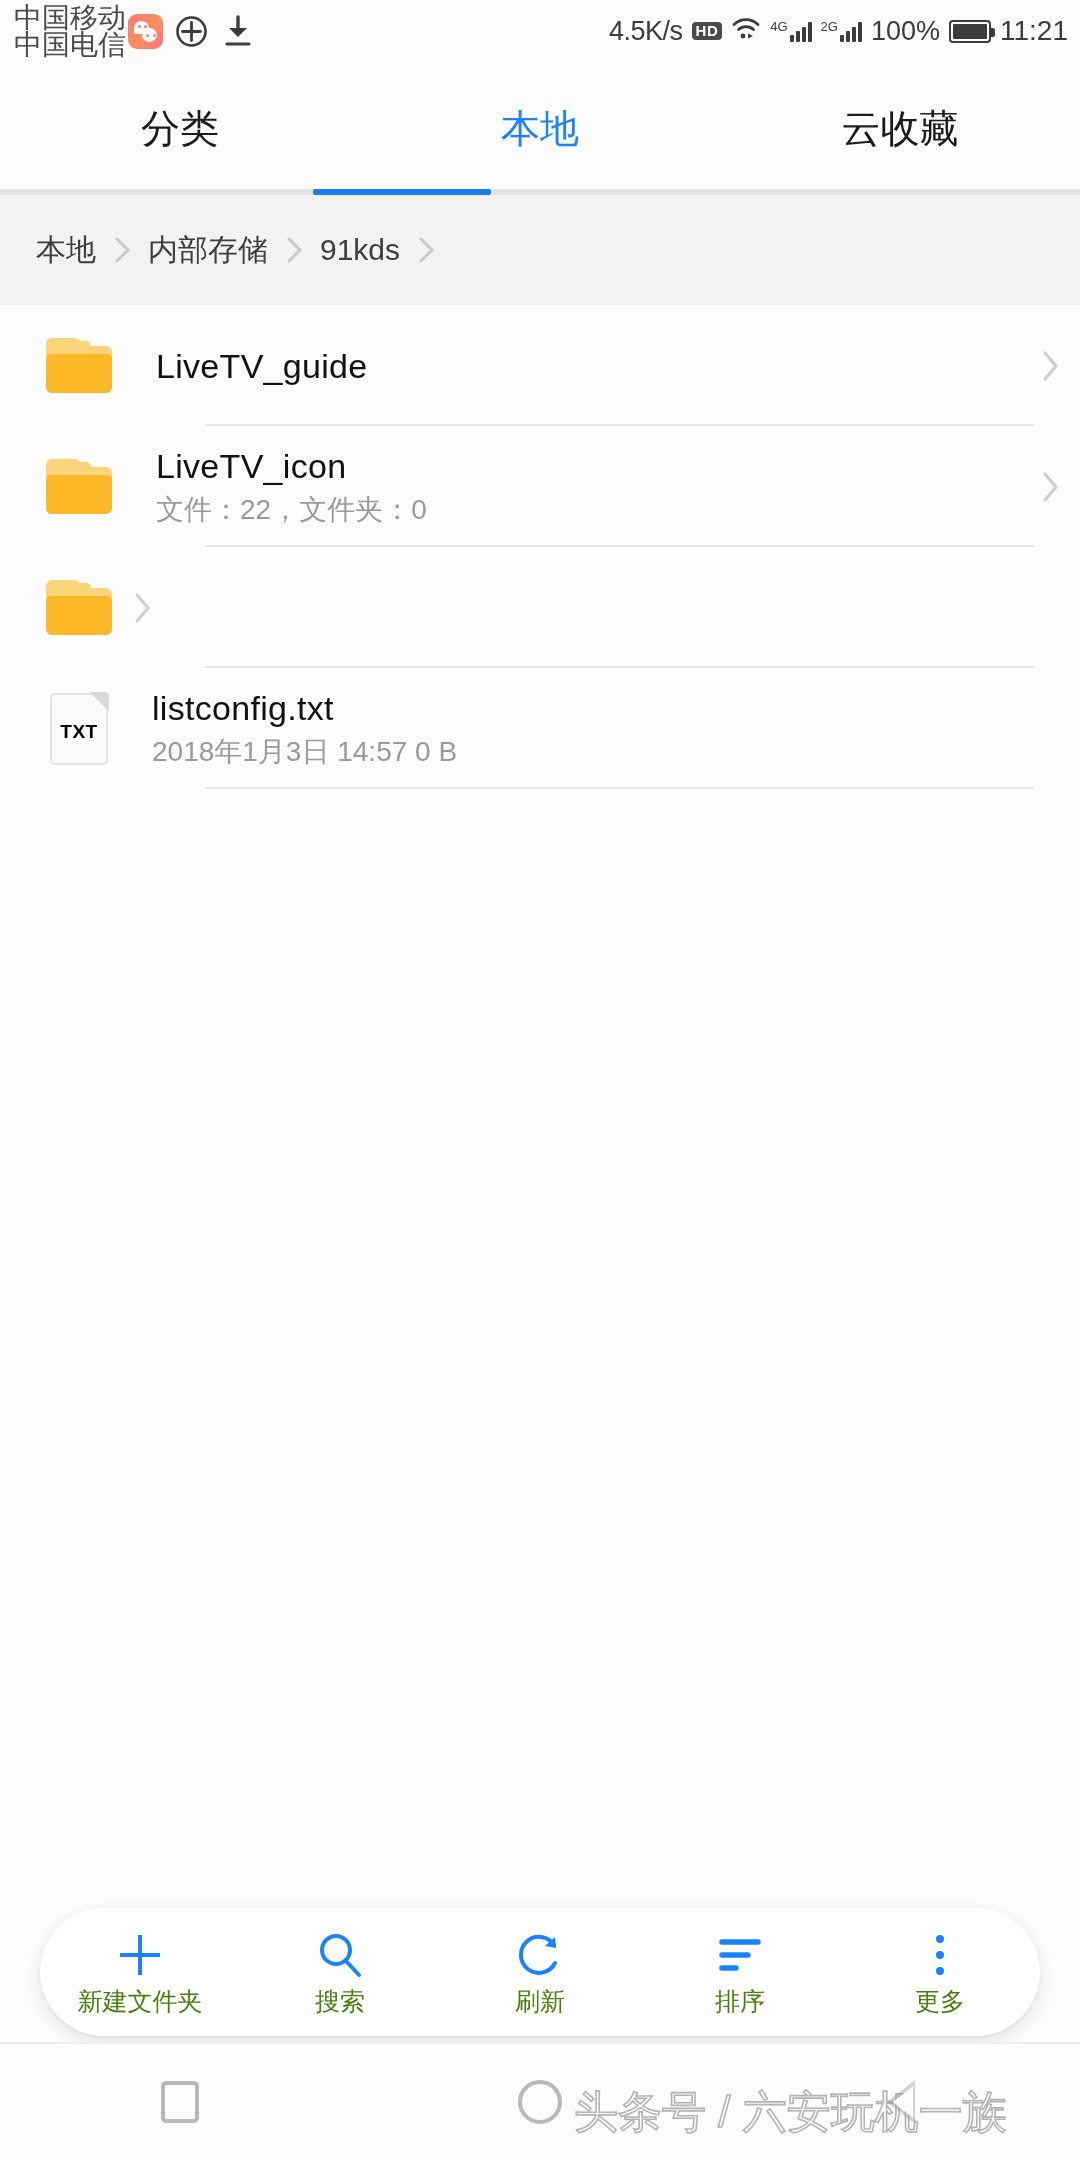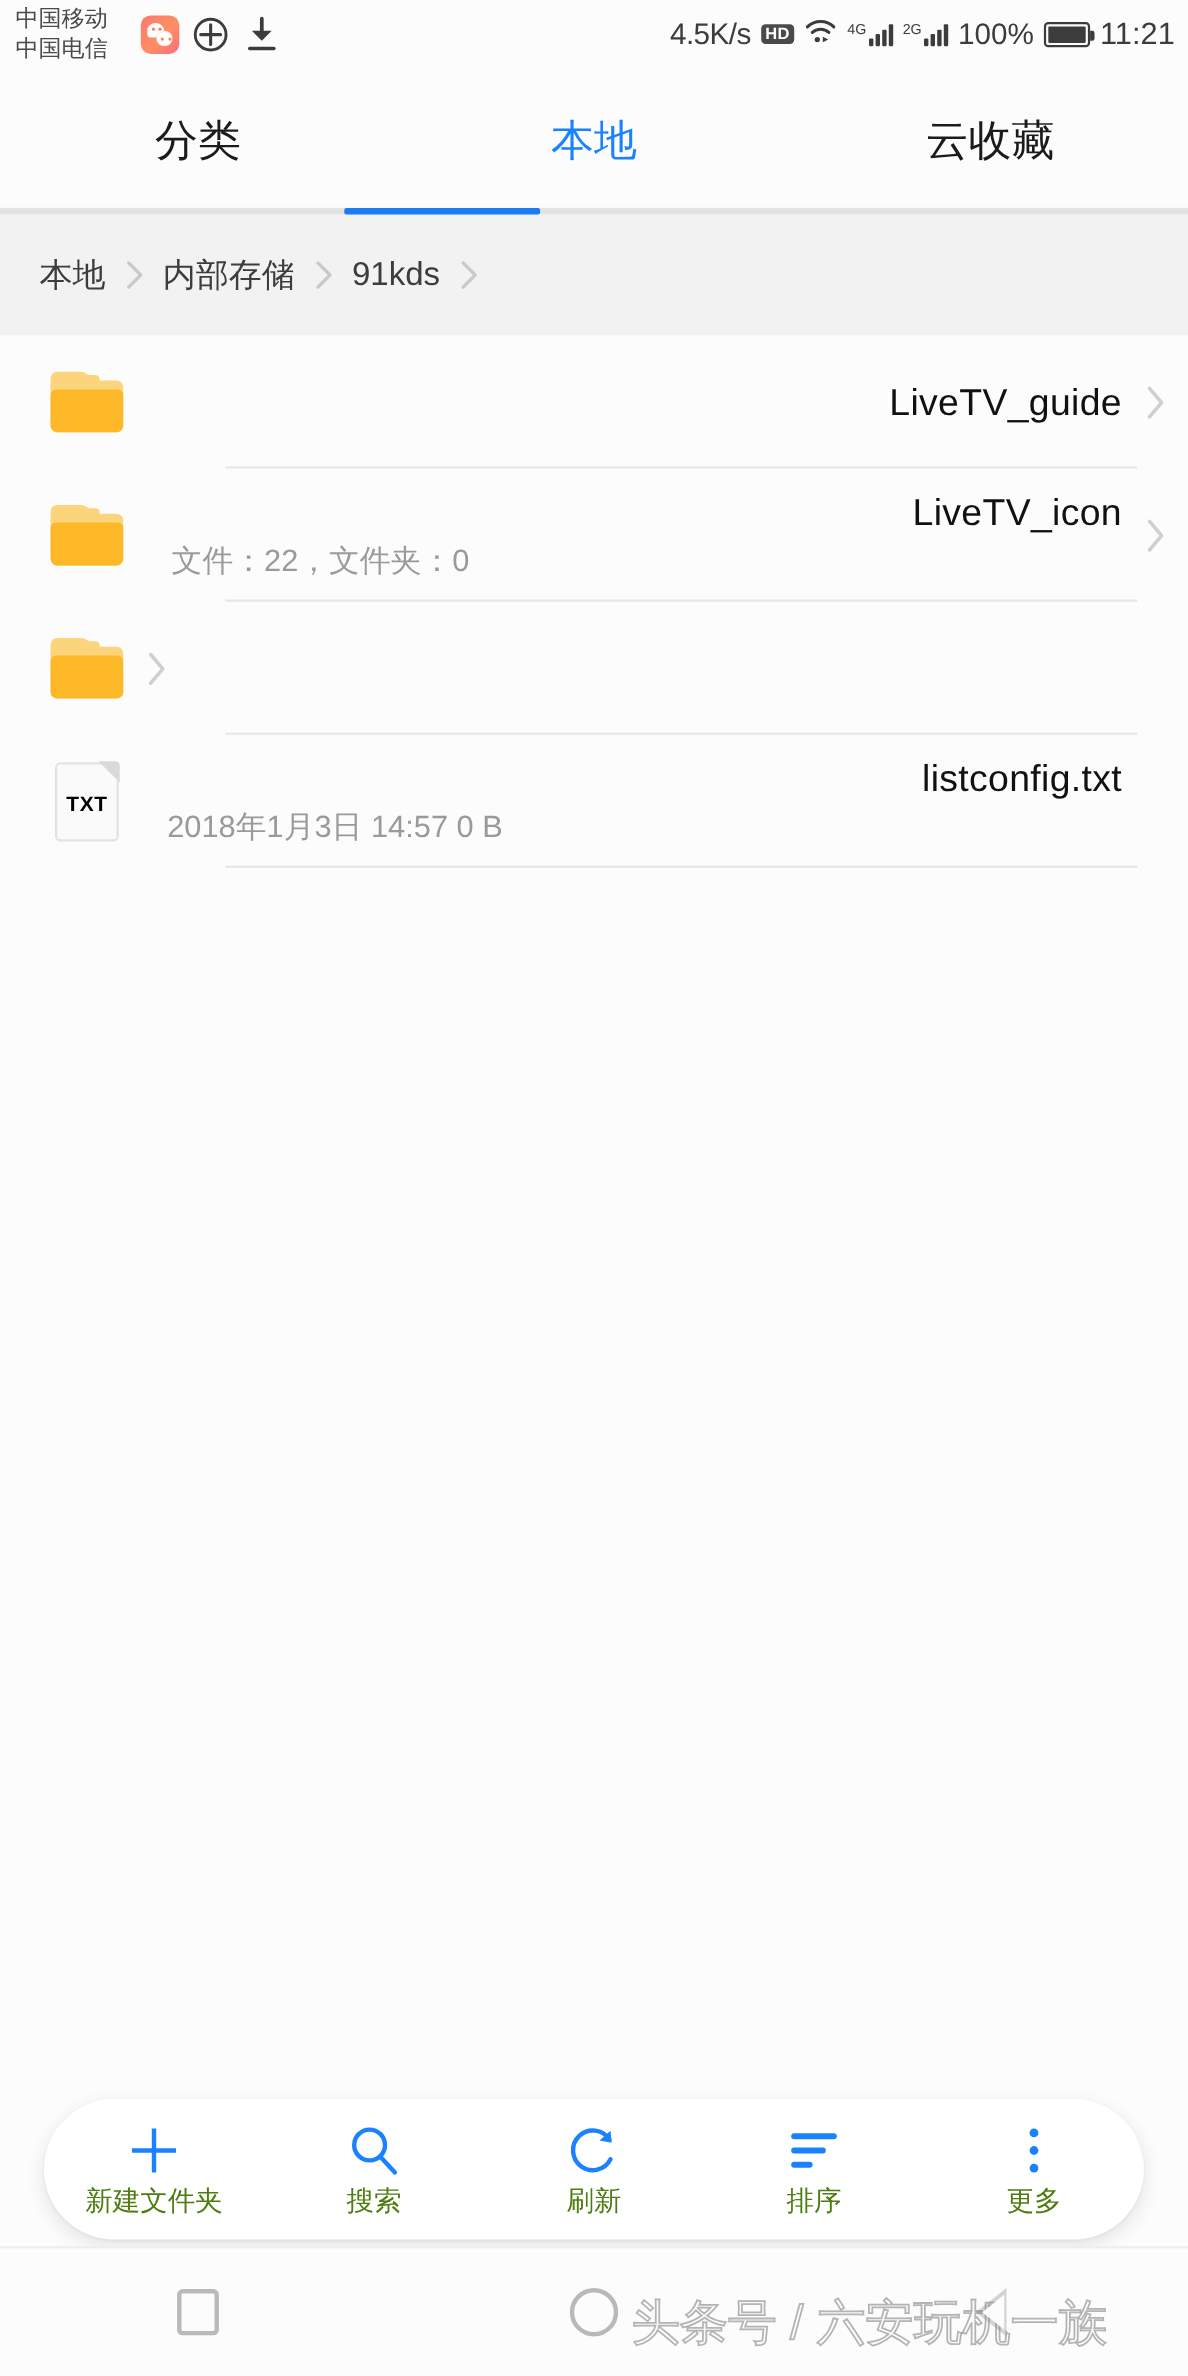--- a/index.html
+++ b/index.html
@@ -10,21 +10,21 @@
   }
   #screen{ position:relative; width:1080px; height:2160px; background:#fcfcfc; }
 
   
   .statusbar{
     position:relative; height:62px; width:100%;
     background:#fcfcfc; display:flex; align-items:center;
   }
   .carriers{
     position:absolute; left:14px; top:4px;
-    font-size:21px; line-height:27px; color:#4a4a4a;
+    font-size:28px; line-height:27px; color:#4a4a4a;
     letter-spacing:0px;
   }
   .sb-icon-wechat{
     position:absolute; left:128px; top:14px; width:35px; height:35px;
     border-radius:9px;
     background:linear-gradient(135deg,#fb7a6d 0%,#fd8e63 55%,#fa6e7e 100%);
     display:flex; align-items:center; justify-content:center;
   }
   .sb-icon-wechat .bub1{
     position:absolute; left:6px; top:7px; width:15px; height:13px;
@@ -155,21 +155,20 @@
   }
   .icon-txt .lbl{
     position:absolute; left:0; right:0; top:28px; text-align:center;
     font-size:19px; color:#000000; font-weight:bold; letter-spacing:.5px;
   }
 
   .row-text{ margin-left:44px; flex:1; min-width:0; }
   .row-title{
     font-size:34px; color:#111; line-height:44px; white-space:nowrap;
     letter-spacing:.3px;
-    text-align:right;
   }
   .row-sub{
     font-size:28px; color:#9a9a9a; line-height:40px; margin-top:2px;
     white-space:nowrap;
   }
   .row-chevron{ width:60px; flex:none; display:flex; justify-content:center; }
 
   
   .toolbar-wrap{
     position:absolute; left:0; right:0; bottom:118px; height:140px;

